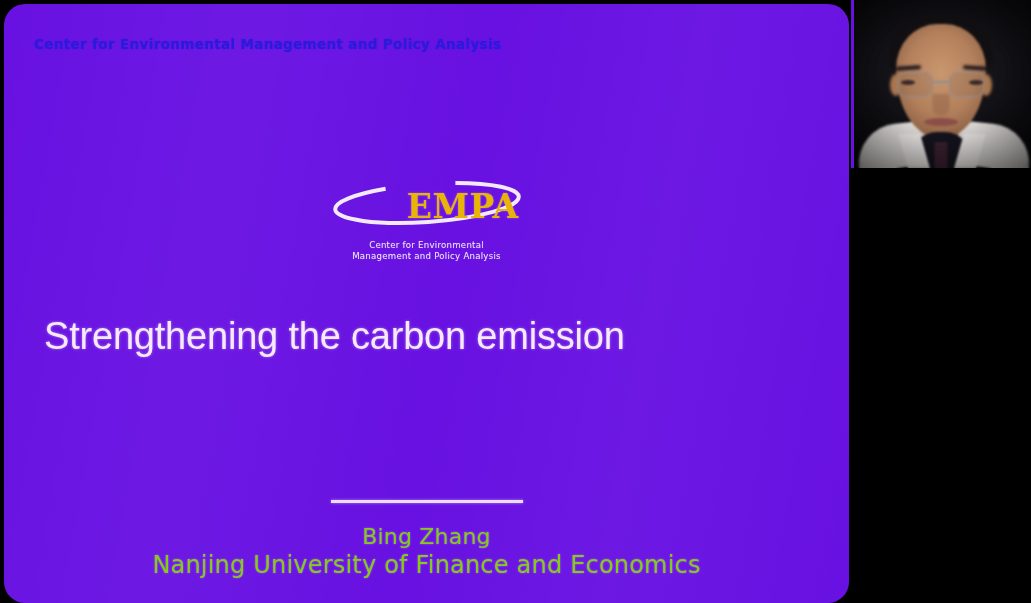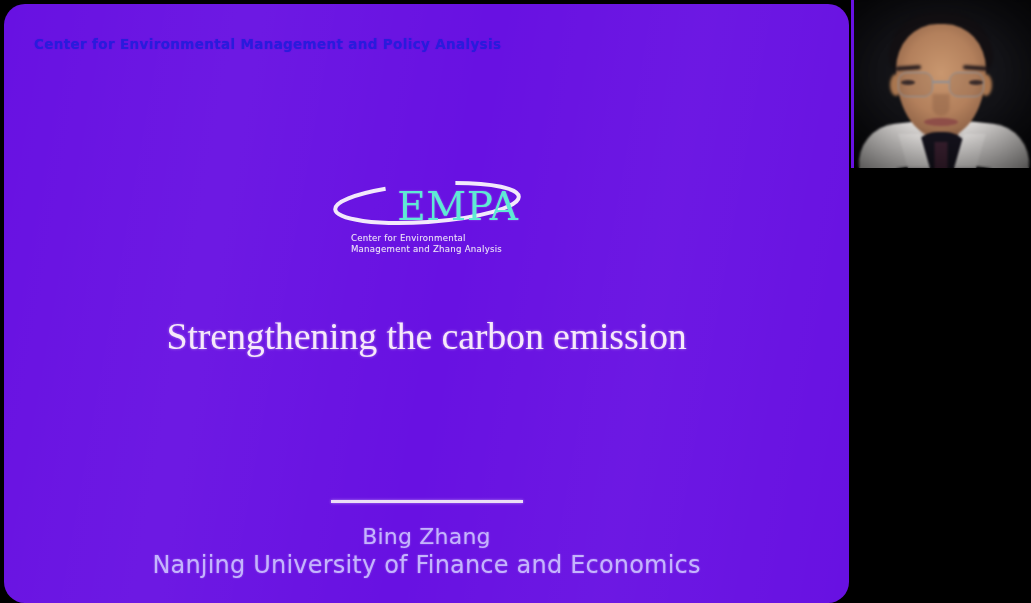--- a/index.html
+++ b/index.html
@@ -76,45 +76,44 @@
     position: absolute;
     left: 0; top: 0;
     width: 196px;
     height: 52px;
     display: flex;
     align-items: center;
     justify-content: flex-end;
     padding-right: 6px;
     box-sizing: border-box;
     font-family: "DejaVu Serif", serif;
-    font-weight: 400;
-    font-size: 39px;
+    font-weight: 700;
+    font-size: 33px;
     letter-spacing: 0.5px;
-    color: #5eead4;
+    color: #eab308;
     text-shadow: 0 0 2px rgba(255,255,255,0.35);
   }
   #logo-sub {
-    margin-top: 1px;
-    text-align: left;
+    margin-top: 8px;
+    text-align: center;
     font-family: "DejaVu Sans", sans-serif;
     font-size: 8.6px;
     line-height: 11px;
     letter-spacing: 0.25px;
     color: #EDE4F8;
     text-shadow: 0 0 1px rgba(255,255,255,0.3);
   }
 
   
   #title {
     position: absolute;
     left: 40px;
     right: 40px;
     top: 306px;
-    text-align: center;
-    font-family: Liberation Serif, serif;
+    font-family: Liberation Sans, sans-serif;
     font-weight: 400;
     font-size: 38px;
     line-height: 53px;
     color: #F6E9FA;
     text-shadow: 0 0 3px rgba(250,235,255,0.45);
     letter-spacing: -0.2px;
   }
   #title .tline { display: block; white-space: nowrap; }
 
   
@@ -130,21 +129,21 @@
   }
 
   
   #author-block {
     position: absolute;
     left: 40px;
     right: 40px;
     top: 518px;
     text-align: center;
     font-family: "DejaVu Sans", sans-serif;
-    color: #c4b5fd;
+    color: #84cc16;
     text-shadow: 0 0 2px rgba(245,230,255,0.4);
   }
   #author-name {
     display: block;
     font-size: 22px;
     line-height: 29px;
     letter-spacing: 0.2px;
   }
   #author-affil {
     display: block;
@@ -349,21 +348,21 @@
 
     <div id="logo-block">
       <div id="logo-mark">
         <svg width="196" height="52" viewBox="0 0 196 52">
           <ellipse cx="98" cy="23" rx="92" ry="19" fill="none" stroke="#F2E9FB" stroke-width="4" stroke-dasharray="250 70" transform="rotate(-4 98 23)"></ellipse>
         </svg>
         <div id="logo-wordmark">EMPA</div>
       </div>
       <div id="logo-sub">
         <div>Center for Environmental</div>
-        <div>Management and Zhang Analysis</div>
+        <div>Management and Policy Analysis</div>
       </div>
     </div>
 
     <div id="title">
       <span class="tline">Strengthening the carbon emission</span>
     </div>
 
     <div id="divider"></div>
 
     <div id="author-block">

